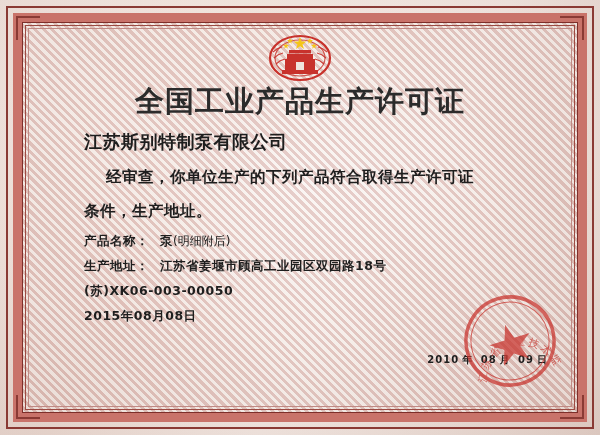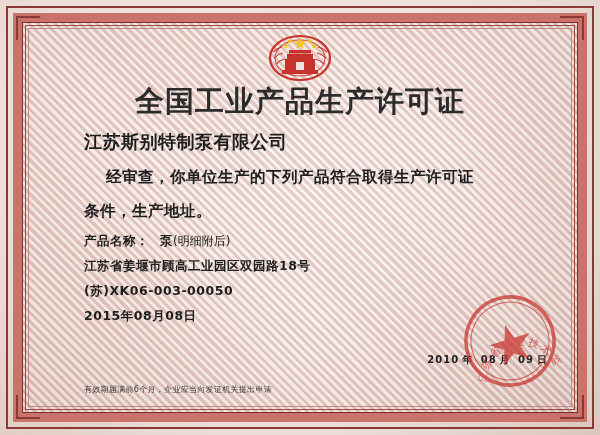--- a/index.html
+++ b/index.html
@@ -286,40 +286,40 @@
     <div id="fields">
 
       <div class="field-row">
         <span class="field-label">产品名称：</span>
         <span class="field-value">泵</span>
         <span class="field-note">(明细附后)</span>
       </div>
 
 
       <div class="field-row">
+        <span class="field-label">生产地址：</span>
         <span class="field-value">江苏省姜堰市顾高工业园区双园路18号</span>
       </div>
 
       <div class="field-row">
         <span class="field-value">(苏)XK06-003-00050</span>
       </div>
 
       <div class="field-row">
         <span class="field-value">2015年08月08日</span>
       </div>
 
     </div>
 
     <div id="date-row">
       <span class="date-num">2010</span><span>年</span>
       <span class="date-num">08</span><span>月</span>
       <span class="date-num">09</span><span>日</span>
     </div>
 
-    <div id="footnote">有效期届满前6个月，企业应当向发证机关提出申请</div>
 
   </div>
 
   <div id="seal">
     <svg class="seal-svg" width="96" height="96" viewBox="0 0 96 96" xmlns="http://www.w3.org/2000/svg">
       <circle cx="48" cy="48" r="44" fill="none" stroke="#c8322c" stroke-width="3.5"></circle>
       <circle cx="48" cy="48" r="39" fill="none" stroke="#c8322c" stroke-width="1"></circle>
       <polygon points="48,31 53,46 69,46 56,55 61,70 48,61 35,70 40,55 27,46 43,46" fill="#c8322c"></polygon>
       <path id="sealarc" d="M 48,90 m -36,0 a 36,36 0 1,1 72,0" fill="none" stroke="none"></path>
       <text font-size="10.5" fill="#c8322c" font-family="'DejaVu Sans','Liberation Sans',sans-serif" letter-spacing="2.2">

